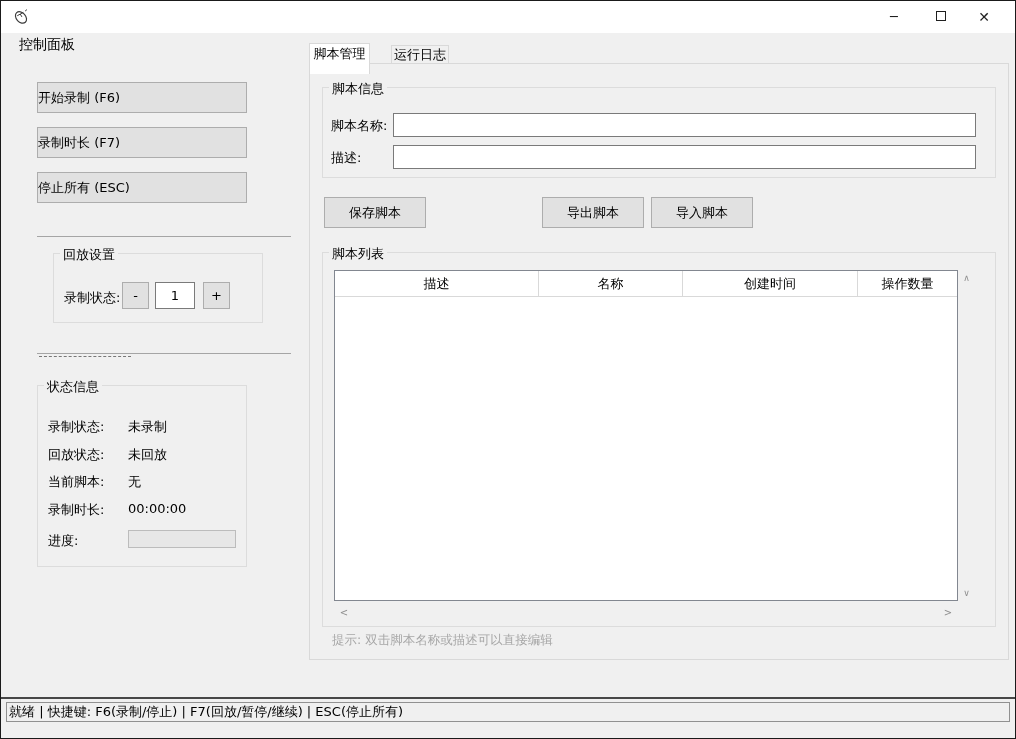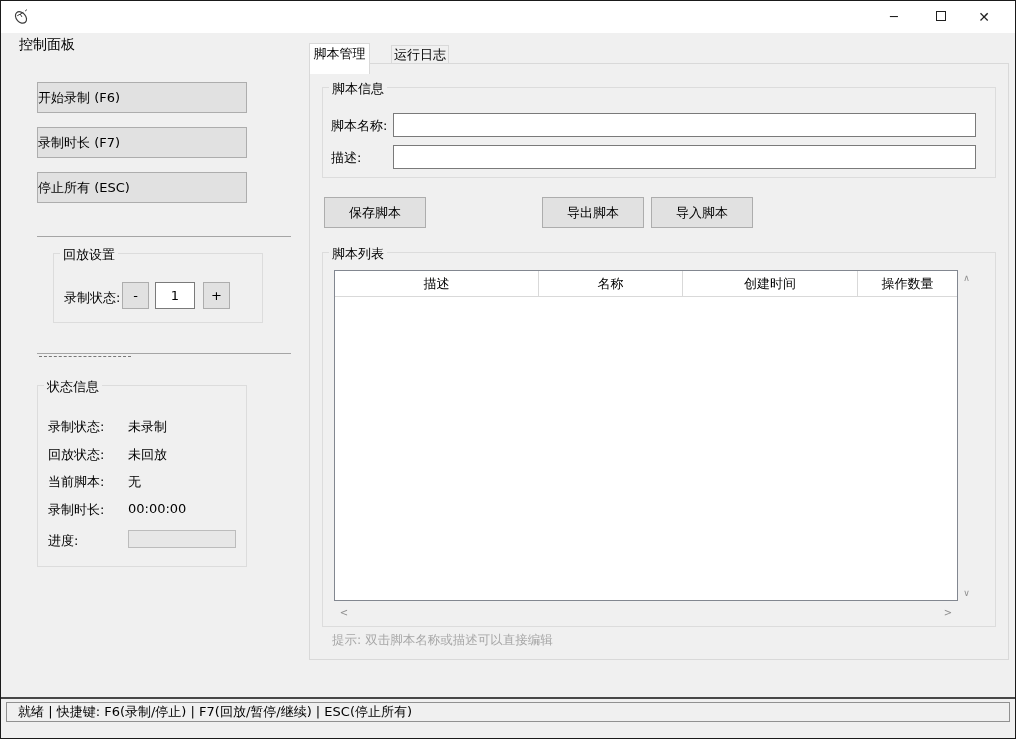--- a/index.html
+++ b/index.html
@@ -76,21 +76,21 @@
   .v-scroll .up { top: 0; }
   .v-scroll .down { bottom: 0; }
   .h-scroll { position: absolute; left: 11px; top: 352px; width: 624px; height: 17px; background: #f0f0f0; }
   .h-scroll .arr { position: absolute; top: 0; width: 16px; height: 17px; text-align: center; color: #8f8f8f; font-size: 10px; line-height: 16px; }
   .h-scroll .left { left: 2px; }
   .h-scroll .right { right: 2px; }
   .hint { position: absolute; left: 22px; top: 568px; color: #a6a6a6; font-size: 12.5px; white-space: nowrap; }
   
   .status-topline { position: absolute; left: 0; top: 696px; width: 1014px; height: 2px; background: #474747; }
   .status-box { position: absolute; left: 5px; top: 701px; width: 1004px; height: 20px; border: 1px solid #919191; }
-  .status-box .txt { position: absolute; left: 11px; top: 0; line-height: 18px; font-size: 13px; white-space: nowrap; }
+  .status-box .txt { position: absolute; left: 2px; top: 0; line-height: 18px; font-size: 13px; white-space: nowrap; }
 </style>
 </head>
 <body>
 
 <div class="window">
 
   <div class="titlebar">
     <svg class="title-icon" viewBox="0 0 20 20">
       <ellipse cx="10" cy="10.5" rx="5.2" ry="7.2" transform="rotate(-42 10 10.5)" fill="none" stroke="#3c3c3c" stroke-width="1.3"></ellipse>
       <line x1="5.8" y1="8.6" x2="12.6" y2="4.9" stroke="#3c3c3c" stroke-width="1.1"></line>

